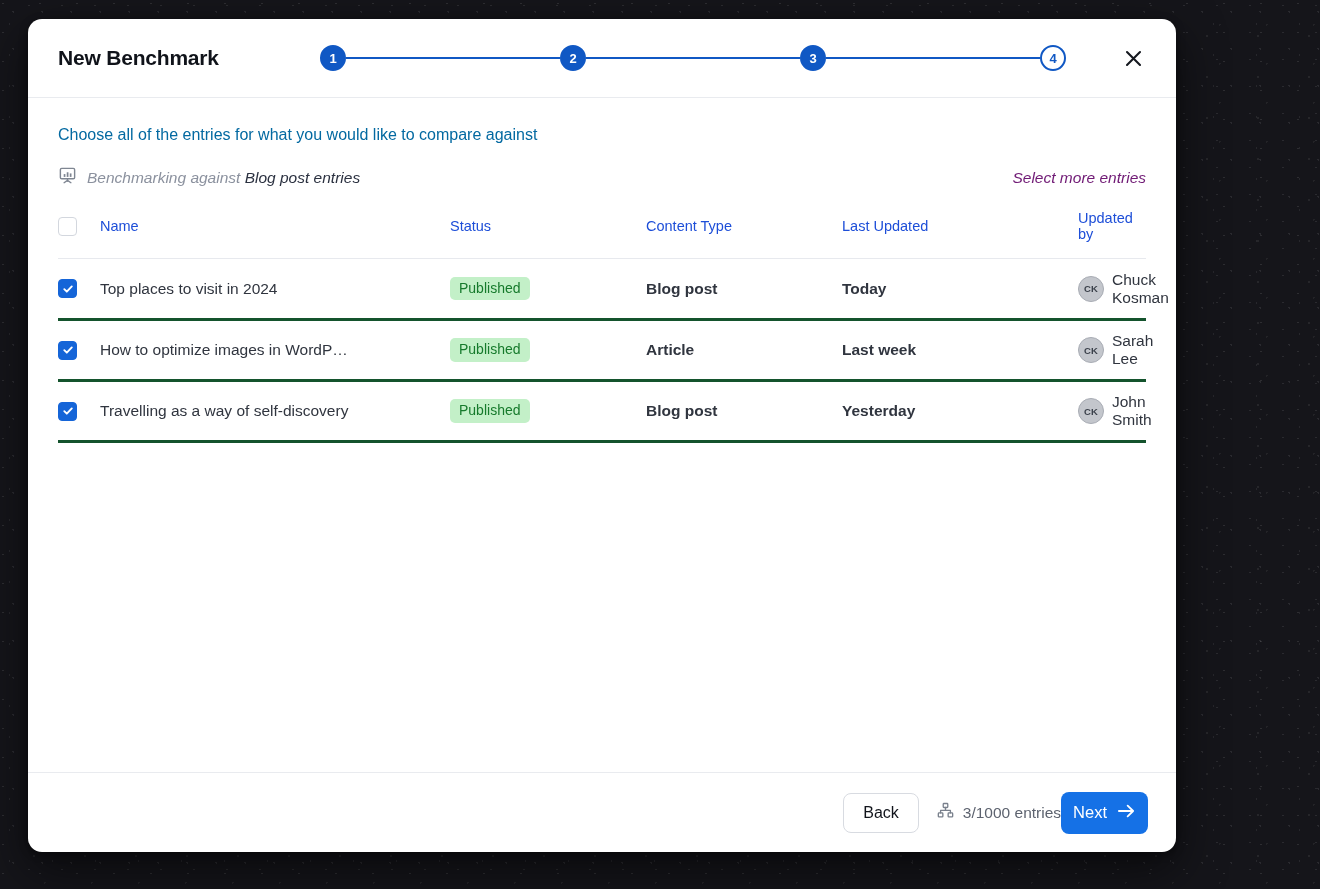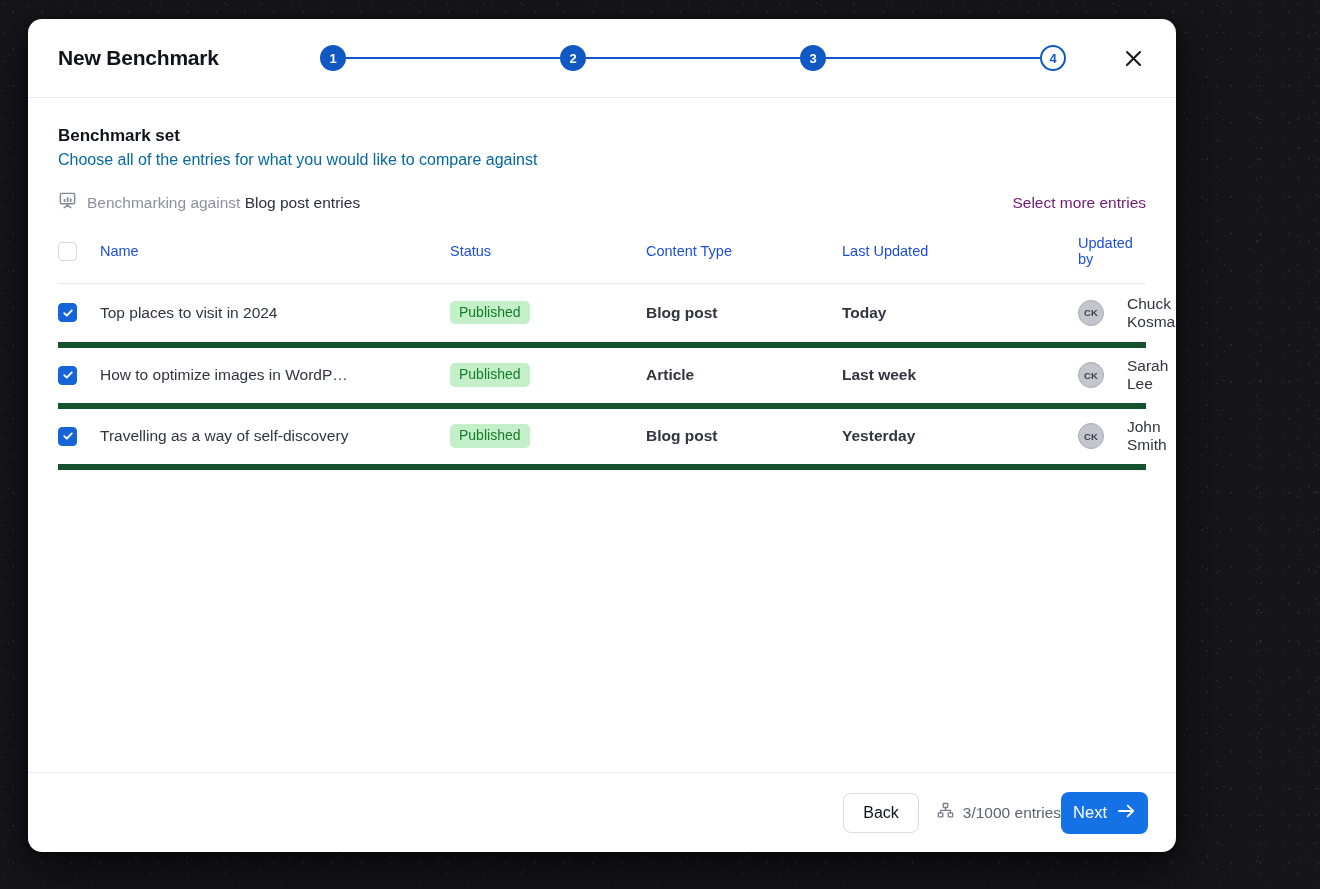--- a/index.html
+++ b/index.html
@@ -136,20 +136,21 @@
     font-size: 16px;
     color: #0369a1;
     margin-bottom: 22px;
   }
 
   .context-row {
     display: flex;
     align-items: center;
     justify-content: space-between;
     margin-bottom: 21px;
+    font-style: italic;
   }
 
   .context-left {
     display: flex;
     align-items: center;
     gap: 10px;
   }
 
   .context-text {
     font-size: 15.5px;
@@ -179,21 +180,21 @@
     font-weight: normal;
     color: #1d4ed8;
     padding: 0 0 16px 0;
     border-bottom: 1px solid #e7e9ee;
     vertical-align: middle;
   }
 
   table.entries td {
     padding: 0;
     height: 61px;
-    border-bottom: 6px solid #14532d;
+    border-bottom: 3px solid #14532d;
     vertical-align: middle;
     font-size: 15.5px;
     color: #30353f;
   }
 
   .col-check { width: 42px; }
   .col-name  { width: 350px; }
   .col-status{ width: 196px; }
   .col-type  { width: 196px; }
   .col-date  { width: 236px; }
@@ -235,21 +236,21 @@
     padding: 3px 9px 4px 9px;
     border-radius: 5px;
     line-height: 1.15;
   }
 
   .muted { color: #3a3f4a; font-weight: bold; }
 
   .user-cell {
     display: flex;
     align-items: center;
-    gap: 23px;
+    gap: 8px;
   }
 
   .avatar {
     width: 26px;
     height: 26px;
     flex: 0 0 26px;
     border-radius: 50%;
     background: #c3c6cc;
     border: 1.5px solid #a8acb4;
     color: #3b414b;
@@ -342,21 +343,20 @@
 
     <div class="close-btn">
       <svg width="19" height="19" viewBox="0 0 19 19" aria-hidden="true">
         <path d="M3 3 L16 16 M16 3 L3 16" stroke="#15181f" stroke-width="2.1" stroke-linecap="round"></path>
       </svg>
     </div>
   </div>
 
   <div class="modal-body">
 
-    <div class="section-title">Benchmark set</div>
     <div class="section-sub">Choose all of the entries for what you would like to compare against</div>
 
     <div class="context-row">
       <div class="context-left">
         <span>
           <svg width="19" height="19" viewBox="0 0 20 20" aria-hidden="true">
             <rect x="2.5" y="2.5" width="15" height="11" rx="1.4" fill="none" stroke="#7f8692" stroke-width="1.5"></rect>
             <rect x="6" y="8.5" width="1.8" height="3" fill="#7f8692"></rect>
             <rect x="9.2" y="6.6" width="1.8" height="4.9" fill="#7f8692"></rect>
             <rect x="12.4" y="7.8" width="1.8" height="3.7" fill="#7f8692"></rect>

